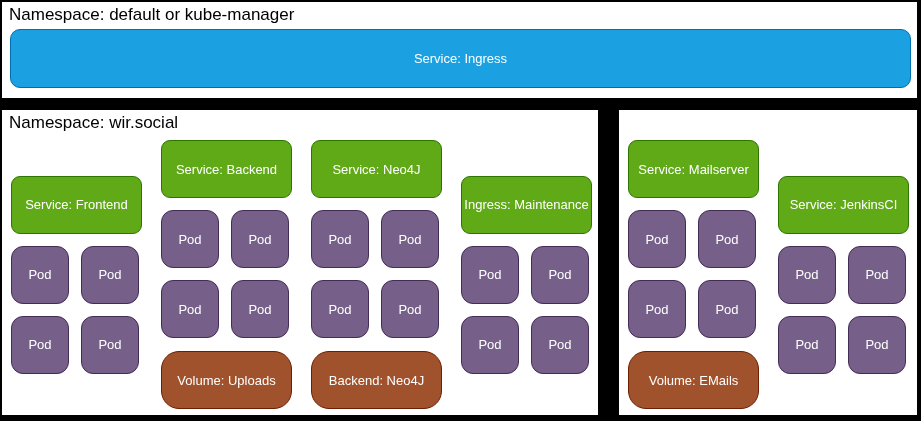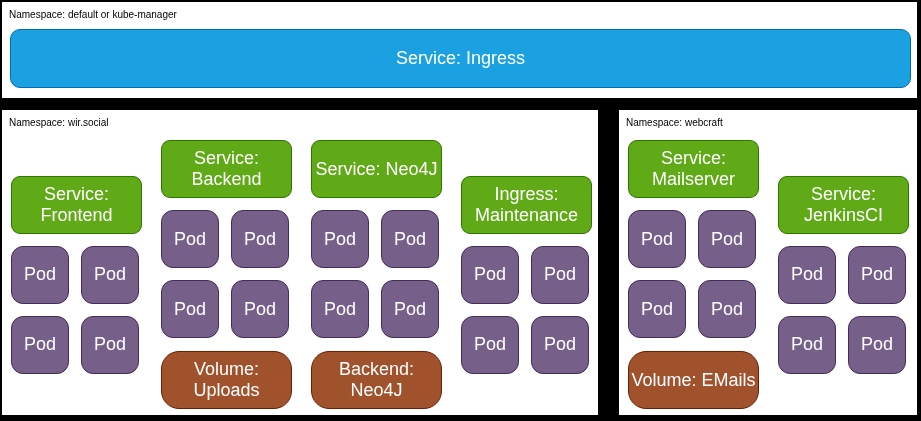--- a/index.html
+++ b/index.html
@@ -21,33 +21,33 @@
     box-sizing: border-box;
   }
   .panel-top   { left: 2px;   top: 2px;   width: 915px; height: 96px; }
   .panel-left  { left: 2px;   top: 110px; width: 596px; height: 305px; padding-left: 32px; }
   .panel-right { left: 619px; top: 110px; width: 298px; height: 305px; }
 
   .ns-label {
     position: absolute;
     left: 7px;
     top: 6px;
-    font-size: 10px;
+    font-size: 17px;
     line-height: 14px;
     color: var(--label-text, #000);
     white-space: nowrap;
   }
 
   .box {
     display: flex;
     align-items: center;
     justify-content: center;
     box-sizing: border-box;
     color: var(--box-text, #fff);
-    font-size: 18px;
+    font-size: 13px;
     text-align: center;
     border-radius: 9px;
   }
 
   .ingress-box {
     position: absolute;
     left: 8px;
     top: 27px;
     width: 901px;
     height: 59px;
@@ -146,21 +146,20 @@
             <div class="box pod-box">Pod</div>
             <div class="box pod-box">Pod</div>
             <div class="box pod-box">Pod</div>
             <div class="box pod-box">Pod</div>
           </div>
         </div>
       </div>
   </section>
 
   <section class="panel panel-right">
-    <div class="ns-label">Namespace: webcraft</div>
     <div class="columns">
         <div class="svc-column">
           <div class="box service-box">Service: Mailserver</div>
           <div class="pods">
             <div class="box pod-box">Pod</div>
             <div class="box pod-box">Pod</div>
             <div class="box pod-box">Pod</div>
             <div class="box pod-box">Pod</div>
           </div>
           <div class="box volume-box">Volume: EMails</div>

